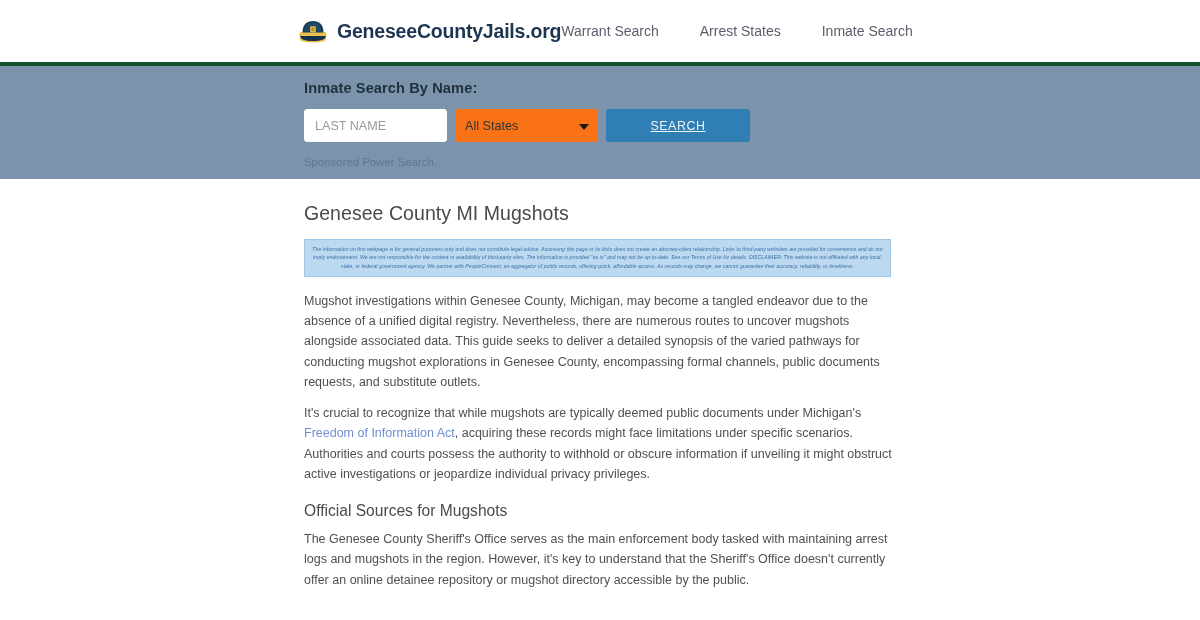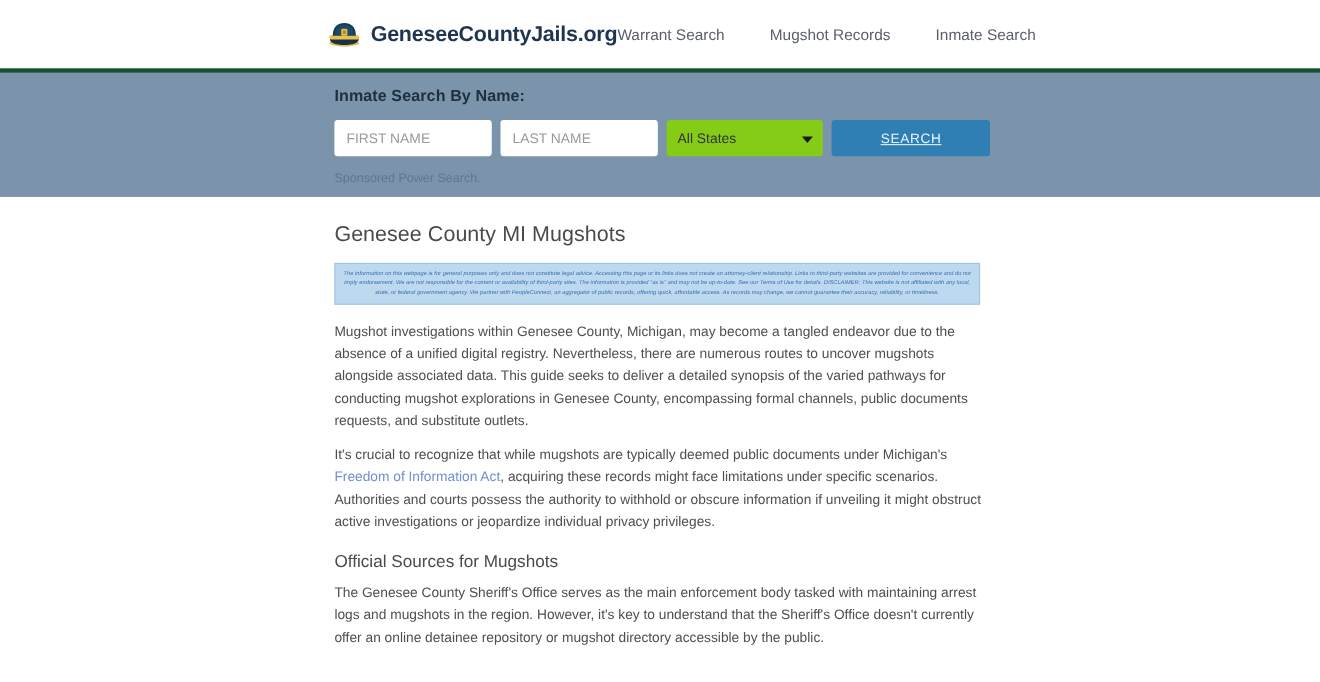--- a/index.html
+++ b/index.html
@@ -79,21 +79,21 @@
     font-family: "Liberation Sans", sans-serif;
     outline: none;
   }
   .inp::placeholder { color: #9a9a9a; }
   .inp-first { width: 143px; }
   .inp-last  { width: 143px; }
   .sel-wrap {
     position: relative;
     width: 143px;
     height: 33px;
-    background: #84cc16;
+    background: #f97316;
     border-radius: 3px;
     display: flex;
     align-items: center;
   }
   .sel-wrap .sel-value {
     font-size: 12.6px;
     color: #333;
     padding-left: 10px;
     pointer-events: none;
   }
@@ -188,30 +188,29 @@
         <path d="M4.5 14.5 C4.5 6.5 9 3 15 3 C21 3 25.5 6.5 25.5 14.5 Z" fill="#173a55"></path>
         <path d="M6.5 13.5 C6.8 7.5 10.3 4.6 15 4.6 C19.7 4.6 23.2 7.5 23.5 13.5 Z" fill="#1d4a68"></path>
         <rect x="12.2" y="8.2" width="5.6" height="6.2" rx="1.1" fill="#e9c04a"></rect>
         <rect x="13.5" y="9.6" width="3" height="3.4" rx="0.6" fill="#b88f25"></rect>
       </svg>
     </span>
     <span class="brand-name">GeneseeCountyJails.org</span>
   </a>
   <nav class="nav">
     <a href="#">Warrant Search</a>
-    <a href="#">Mugshot Records</a>
+    <a href="#">Arrest States</a>
     <a href="#">Inmate Search</a>
   </nav>
 </div>
 
 <section class="searchband">
   <div class="band-inner">
     <div class="band-title">Inmate Search By Name:</div>
     <form class="search-row">
-      <input class="inp inp-first" type="text" placeholder="FIRST NAME" style="">
       <input class="inp inp-last" type="text" placeholder="LAST NAME" style="">
       <div class="sel-wrap">
         <span class="sel-value">All States</span>
         <span class="caret"></span>
       </div>
       <button class="search-btn" type="submit">SEARCH</button>
     </form>
     <div class="sponsored">Sponsored Power Search.</div>
   </div>
 </section>

